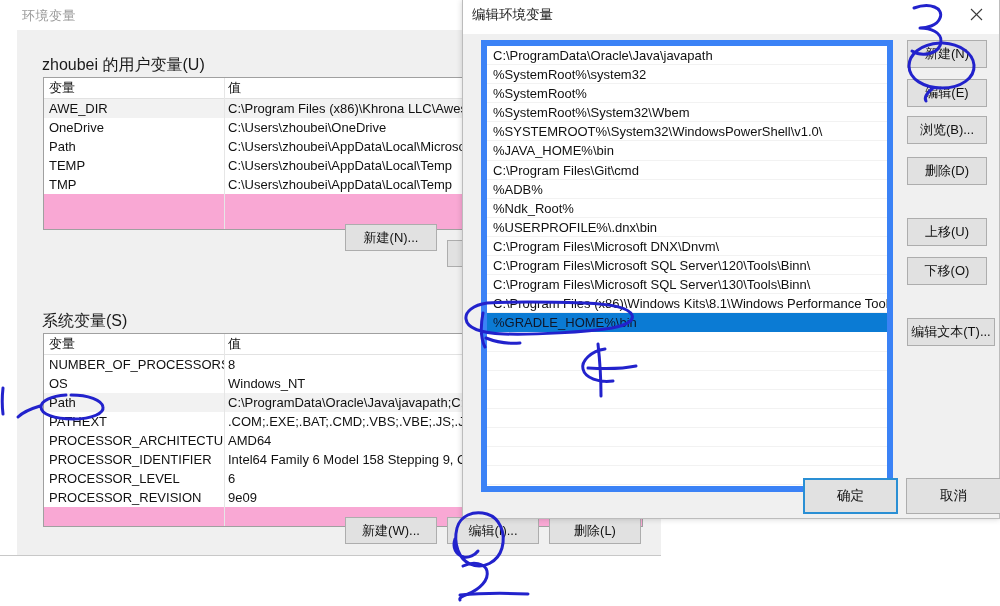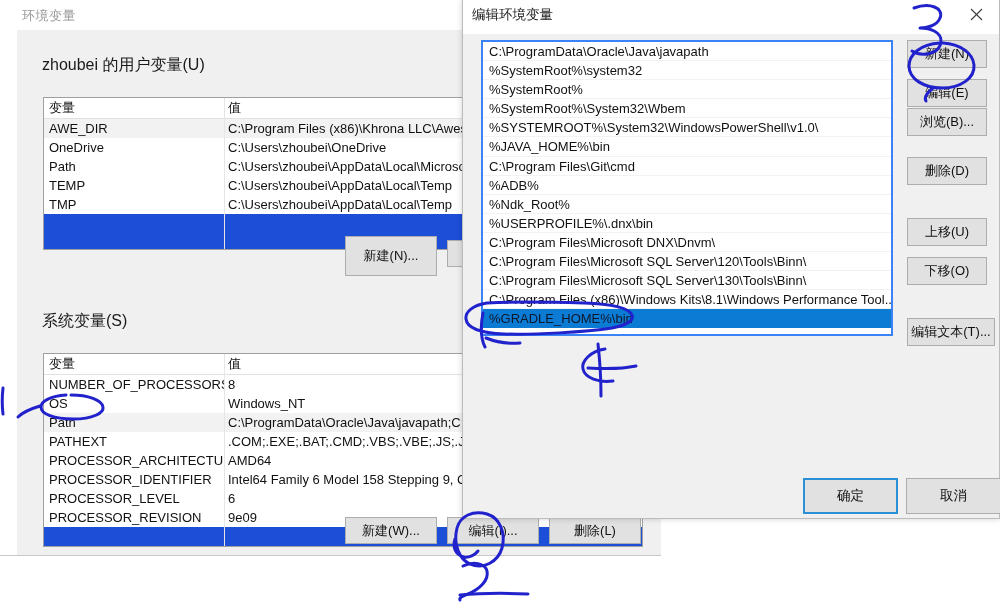--- a/index.html
+++ b/index.html
@@ -26,23 +26,22 @@
   }
   #main-body {
     position: absolute; left: 17px; top: 30px; width: 644px; height: 525px;
     background: #f0f0f0;
   }
 
   .group-label {
     position: absolute; font-size: 16px; color: #1a1a1a;
   }
   .table-frame {
-    position: absolute; background: #1d4ed8; border: 1px solid #a0a0a0;
+    position: absolute; background: #f9a8d4; border: 1px solid #a0a0a0;
     overflow: hidden;
-    margin-top: 20px;
   }
   .tbl-head {
     display: flex; height: 21px; align-items: center;
     border-bottom: 1px solid #e2e2e2; background:#ffffff;
   }
   .tbl-head .c1 { width: 180px; padding-left: 5px; font-size: 13px; color:#111; }
   .tbl-head .c2 { flex: 1; padding-left: 4px; font-size: 13px; color:#111; }
   .tbl-row {
     display: flex; height: 19px; align-items: center; white-space: nowrap;
     background: #ffffff;
@@ -74,22 +73,22 @@
   #edit-titlebar { position: absolute; left:0; top:0; width: 536px; height: 34px; background:#ffffff; }
   #edit-title {
     position:absolute; left: 9px; top: 6px; font-size: 13.5px; color: #1b1b1b;
   }
   #edit-close {
     position: absolute; right: 0px; top: 0px; width: 45px; height: 29px;
     display:flex; align-items:center; justify-content:center;
     font-size: 16px; color: #3b3b3b; font-family:"Liberation Sans",sans-serif;
   }
   #path-list {
-    position: absolute; left: 18px; top: 40px; width: 412px; height: 296px;
-    background: #ffffff; border: 2px solid #3b82f6; overflow: hidden;
+    position: absolute; left: 18px; top: 40px; width: 412px; height: 452px;
+    background: #ffffff; border: 6px solid #3b82f6; overflow: hidden;
   }
   .path-row {
     height: 19.1px; line-height: 19.1px; padding-left: 6px;
     font-size: 13px; color: #111; white-space: nowrap;
     border-bottom: 1px solid #f2f2f2; overflow: hidden;
   }
   .path-row.selected { background: #0b7bd4; color: #0f172a; border-bottom-color:#0b7bd4; }
   .path-row.empty { color: transparent; }
 
   .side-btn {
@@ -147,21 +146,21 @@
               <div class="c1">TEMP</div>
               <div class="c2">C:\Users\zhoubei\AppData\Local\Temp</div>
             </div>
             <div class="tbl-row">
               <div class="c1">TMP</div>
               <div class="c2">C:\Users\zhoubei\AppData\Local\Temp</div>
             </div>
           </div>
       </div>
 
-      <div class="win-btn" style="left:328px; top:206px; width:92px; height:40px;">新建(N)...</div>
+      <div class="win-btn" style="left:328px; top:194px; width:92px; height:27px;">新建(N)...</div>
       <div class="win-btn" style="left:430px; top:210px; width:92px; height:27px;"></div>
       <div class="win-btn" style="left:532px; top:210px; width:92px; height:27px;"></div>
 
       <div class="group-label" style="left:25px; top:281px;">系统变量(S)</div>
 
       <div class="table-frame" id="system-table" style="left:26px; top:303px; width:600px; height:194px;">
         <div class="col-sep" style="left:180px;"></div>
         <div class="tbl-head">
           <div class="c1">变量</div>
           <div class="c2">值</div>
@@ -243,21 +242,21 @@
         <div class="path-row empty">&nbsp;</div>
         <div class="path-row empty">&nbsp;</div>
         <div class="path-row empty">&nbsp;</div>
         <div class="path-row empty">&nbsp;</div>
         <div class="path-row empty">&nbsp;</div>
       </div>
 
     <div id="side-buttons">
         <div class="side-btn" style="top: 40px;">新建(N)</div>
         <div class="side-btn" style="top: 79px;">编辑(E)</div>
-        <div class="side-btn" style="top: 108px;">浏览(B)...</div>
+        <div class="side-btn" style="top: 116px;">浏览(B)...</div>
         <div class="side-btn" style="top: 157px;">删除(D)</div>
         <div class="side-btn" style="top: 218px;">上移(U)</div>
         <div class="side-btn" style="top: 257px;">下移(O)</div>
         <div class="side-btn" style="top: 318px; width: 88px;">编辑文本(T)...</div>
       </div>
 
     <div class="dlg-btn default" style="left:340px; top:478px;">确定</div>
     <div class="dlg-btn" style="left:443px; top:478px;">取消</div>
   </div>
 

